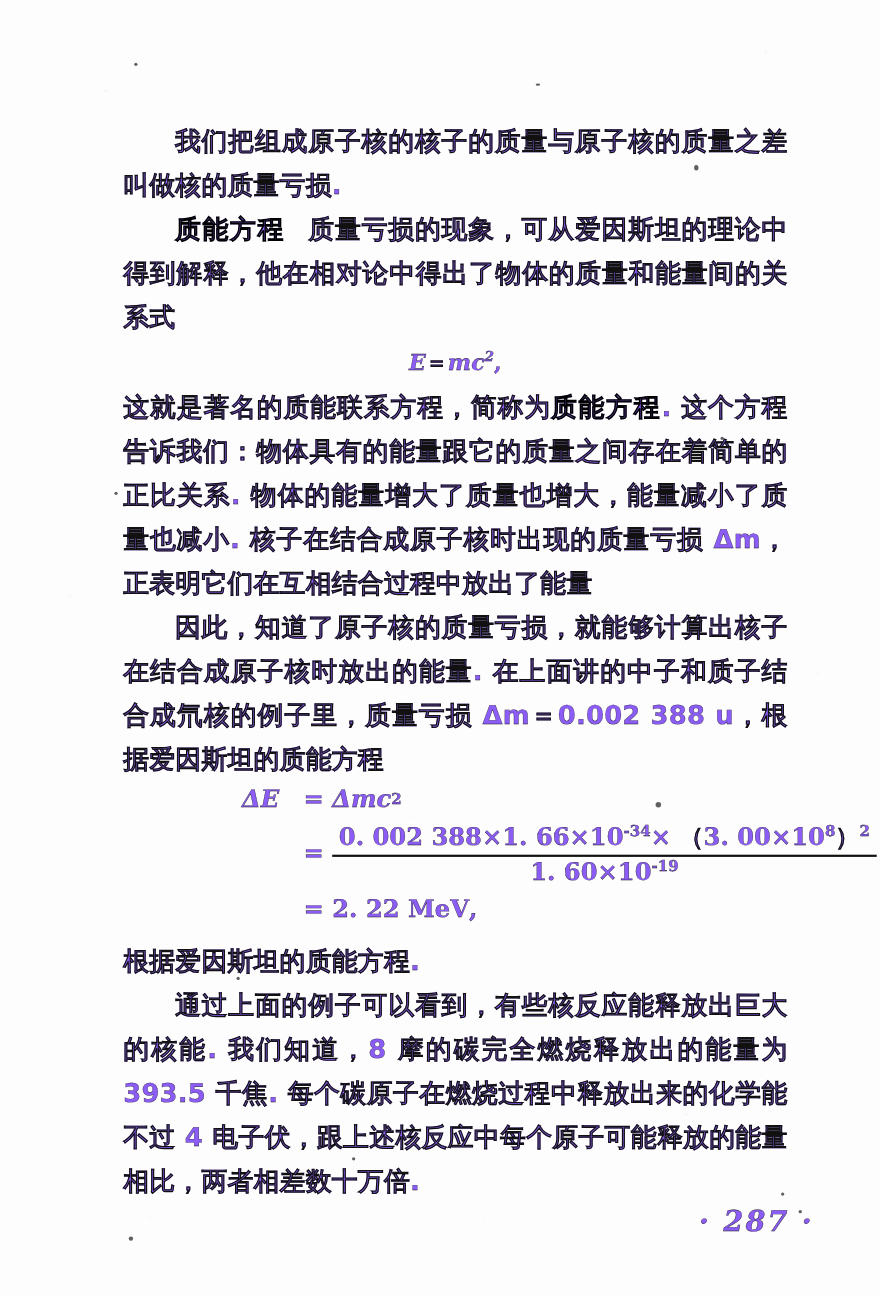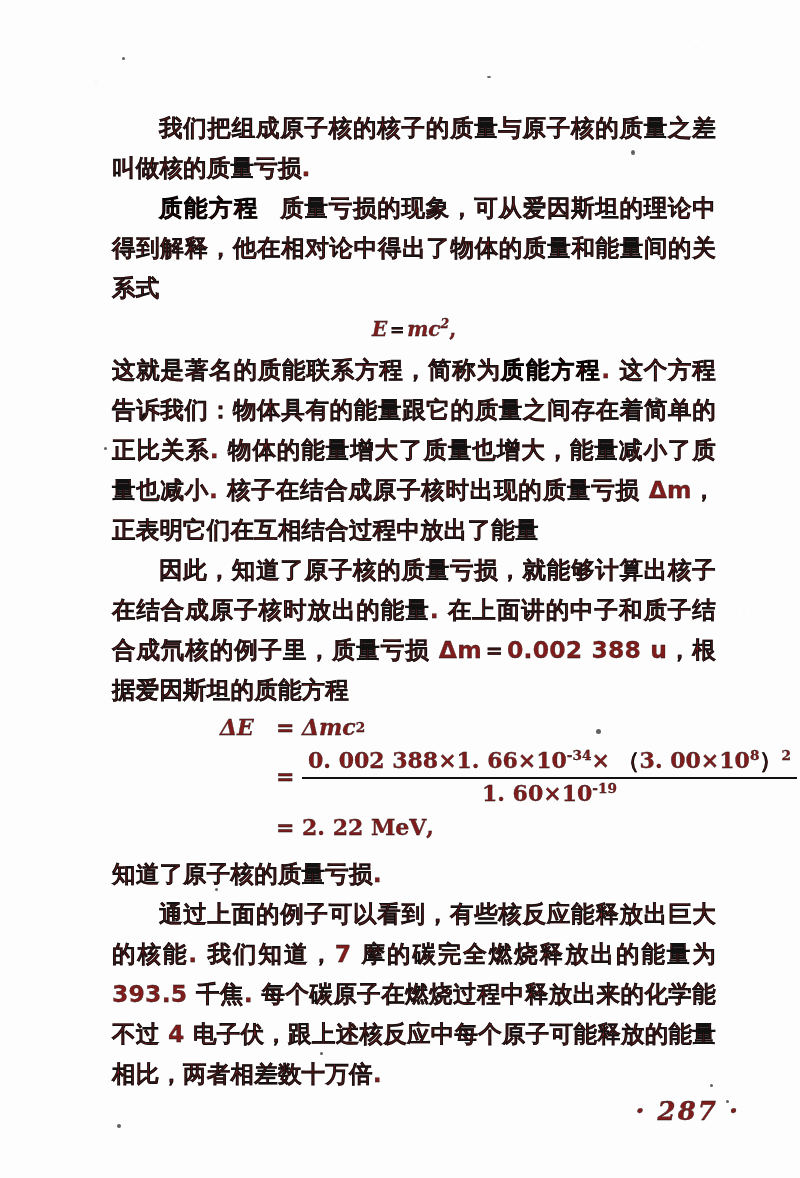--- a/index.html
+++ b/index.html
@@ -10,21 +10,21 @@
   }
 
   .page {
     position: relative;
     width: 800px;
     height: 1178px;
     margin: 0 auto;
     background: #fdfdfd;
     overflow: hidden;
     font-family: "DejaVu Sans", "Liberation Sans", sans-serif;
-    color: #7f1d1d;
+    color: #8b5cf6;
   }
 
   
   .scan-noise {
     position: absolute;
     inset: 0;
     pointer-events: none;
     opacity: .5;
     background:
       radial-gradient(circle at 12% 7%,  rgba(0,0,0,.055) 0 1.1px, transparent 1.6px),
@@ -216,21 +216,21 @@
 
       <div class="calc-row row-last">
         <span class="lhs"></span>
           <span class="eq-sign">=</span>
           <span class="upr">2. 22 MeV</span>
           <span class="upr">,</span>
       </div>
 
     </div>
 
-    <p class="para no-indent last-line-left" style="margin-top:10px;">知道了原子核的质量亏损.</p>
-
-    <p class="para last-line-left">通过上面的例子可以看到，有些核反应能释放出巨大的核能. 我们知道，7 摩的碳完全燃烧释放出的能量为 393.5 千焦. 每个碳原子在燃烧过程中释放出来的化学能不过 4 电子伏，跟上述核反应中每个原子可能释放的能量相比，两者相差数十万倍.</p>
+    <p class="para no-indent last-line-left" style="margin-top:10px;">根据爱因斯坦的质能方程.</p>
+
+    <p class="para last-line-left">通过上面的例子可以看到，有些核反应能释放出巨大的核能. 我们知道，8 摩的碳完全燃烧释放出的能量为 393.5 千焦. 每个碳原子在燃烧过程中释放出来的化学能不过 4 电子伏，跟上述核反应中每个原子可能释放的能量相比，两者相差数十万倍.</p>
 
   </div>
 
   <div class="folio">· 287 ·</div>
 
 </div>
 
 </body></html>

